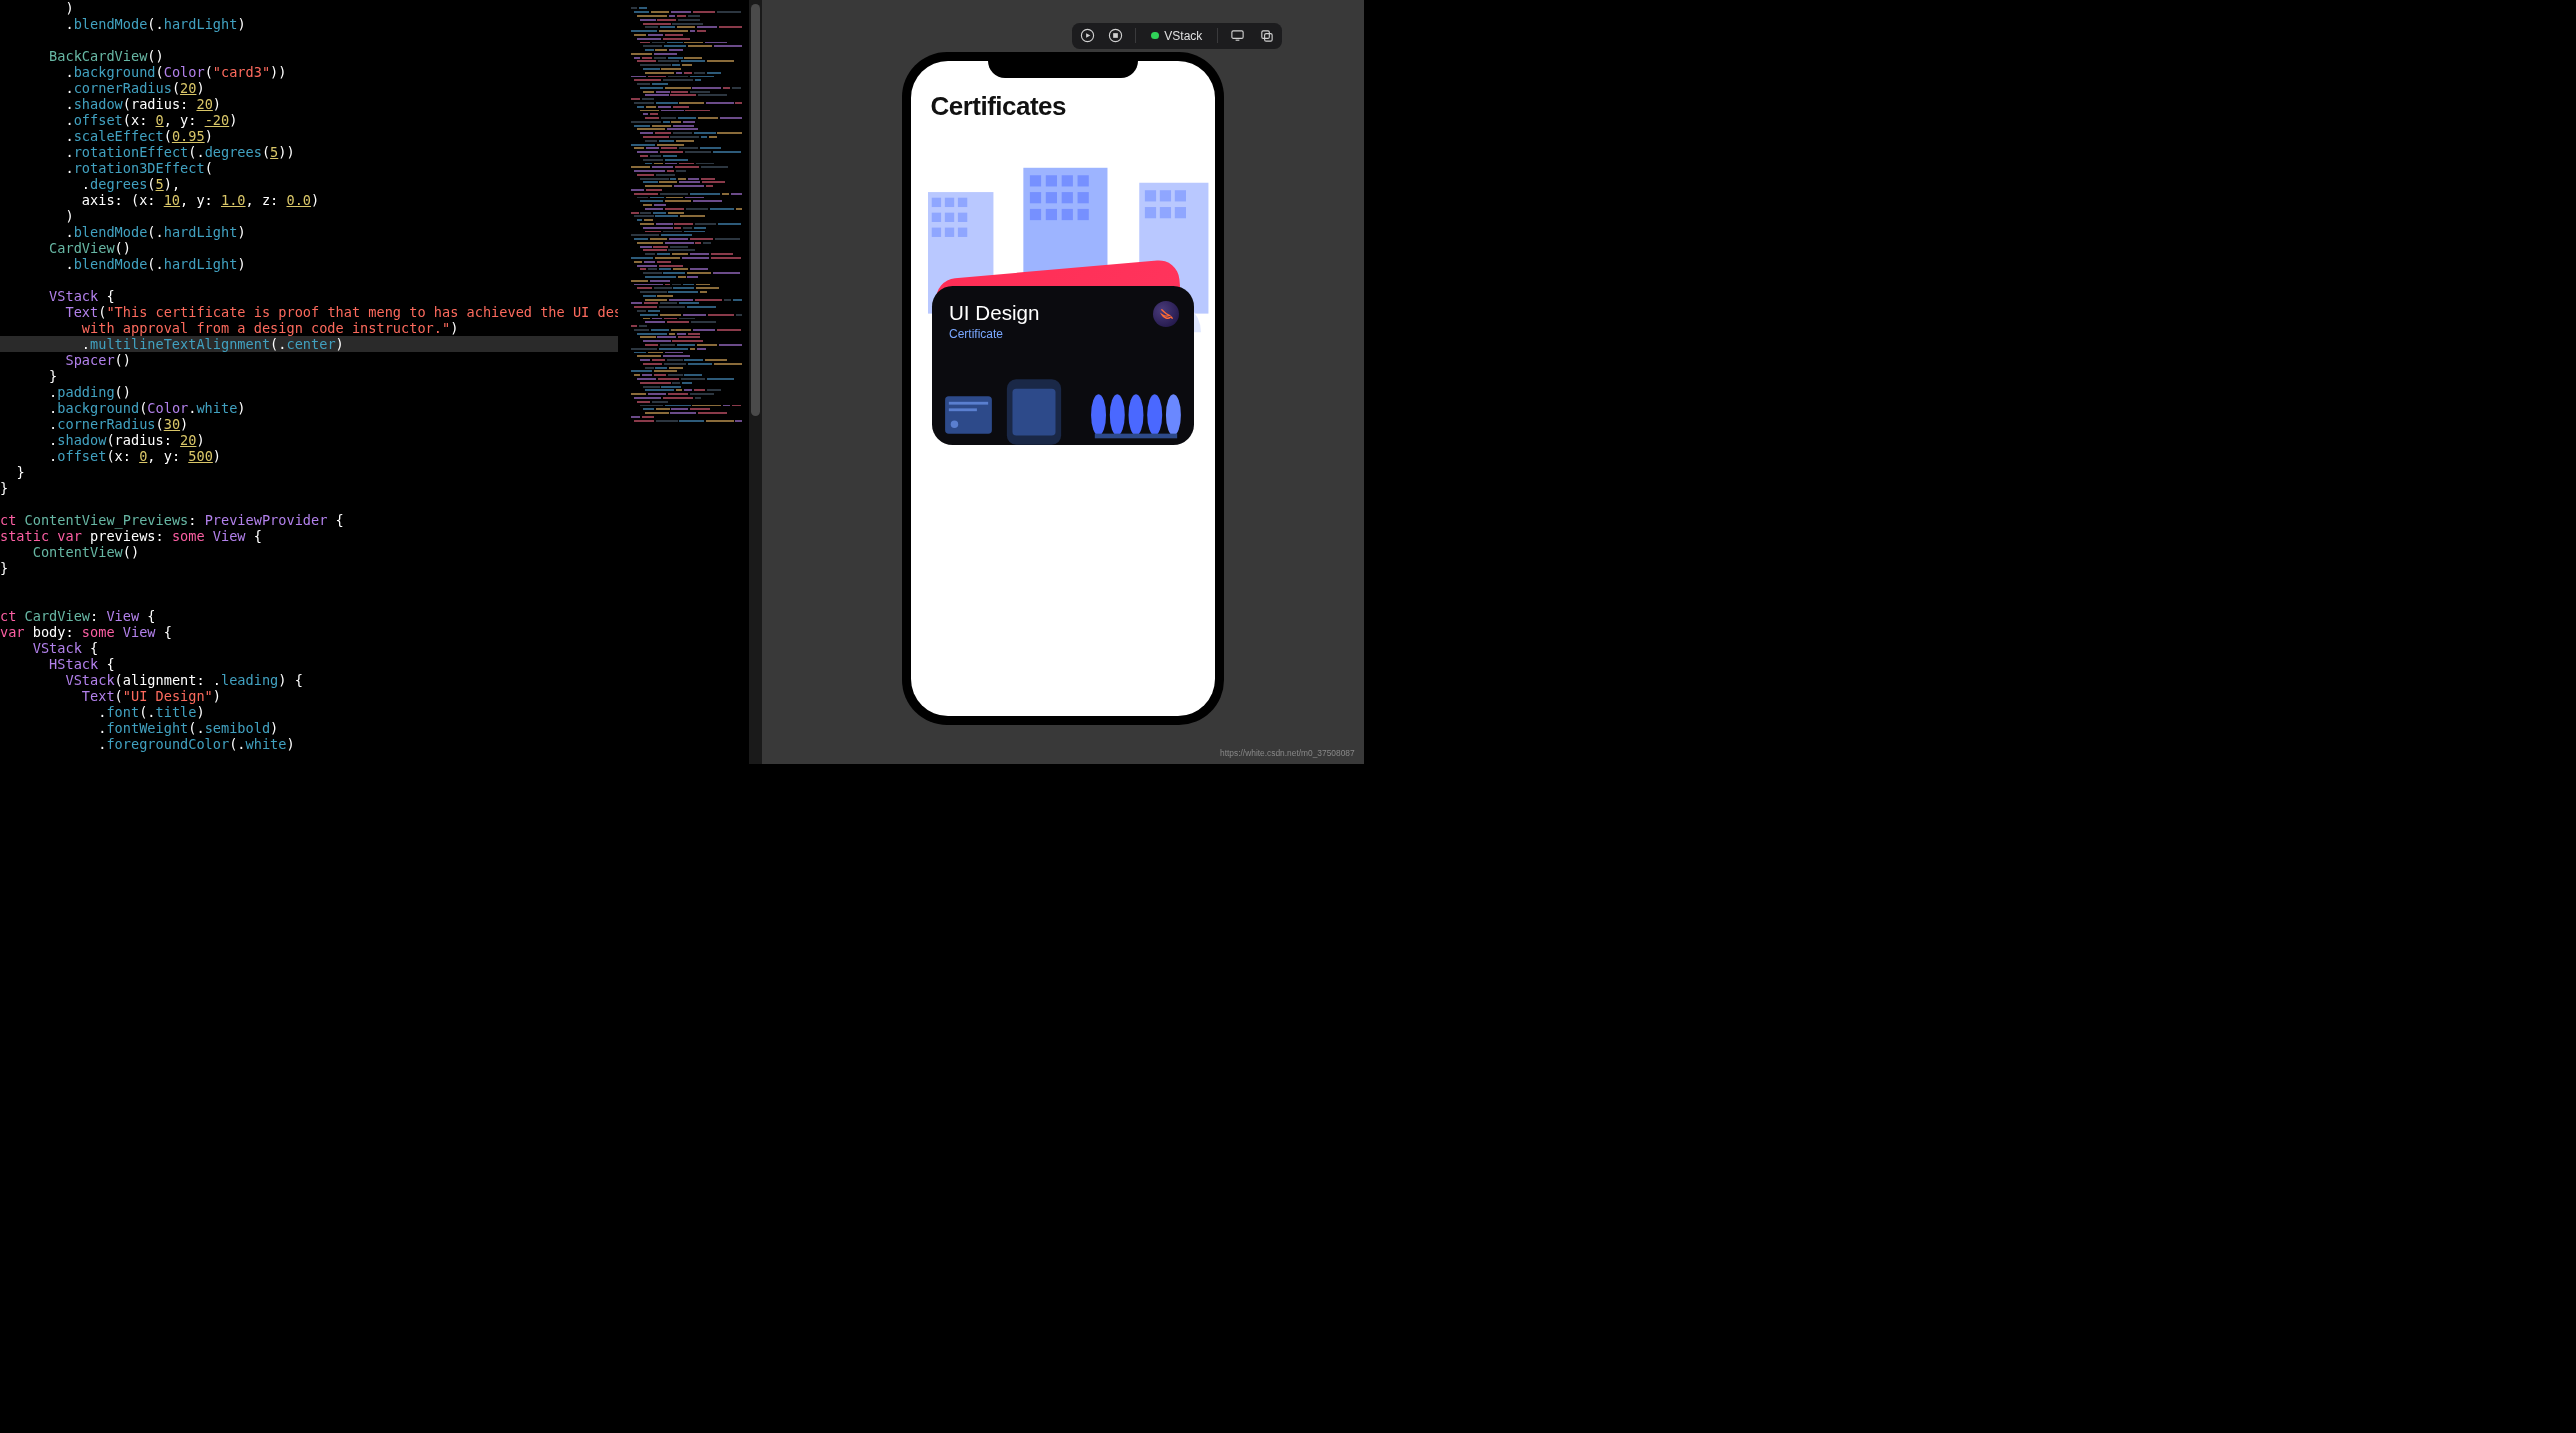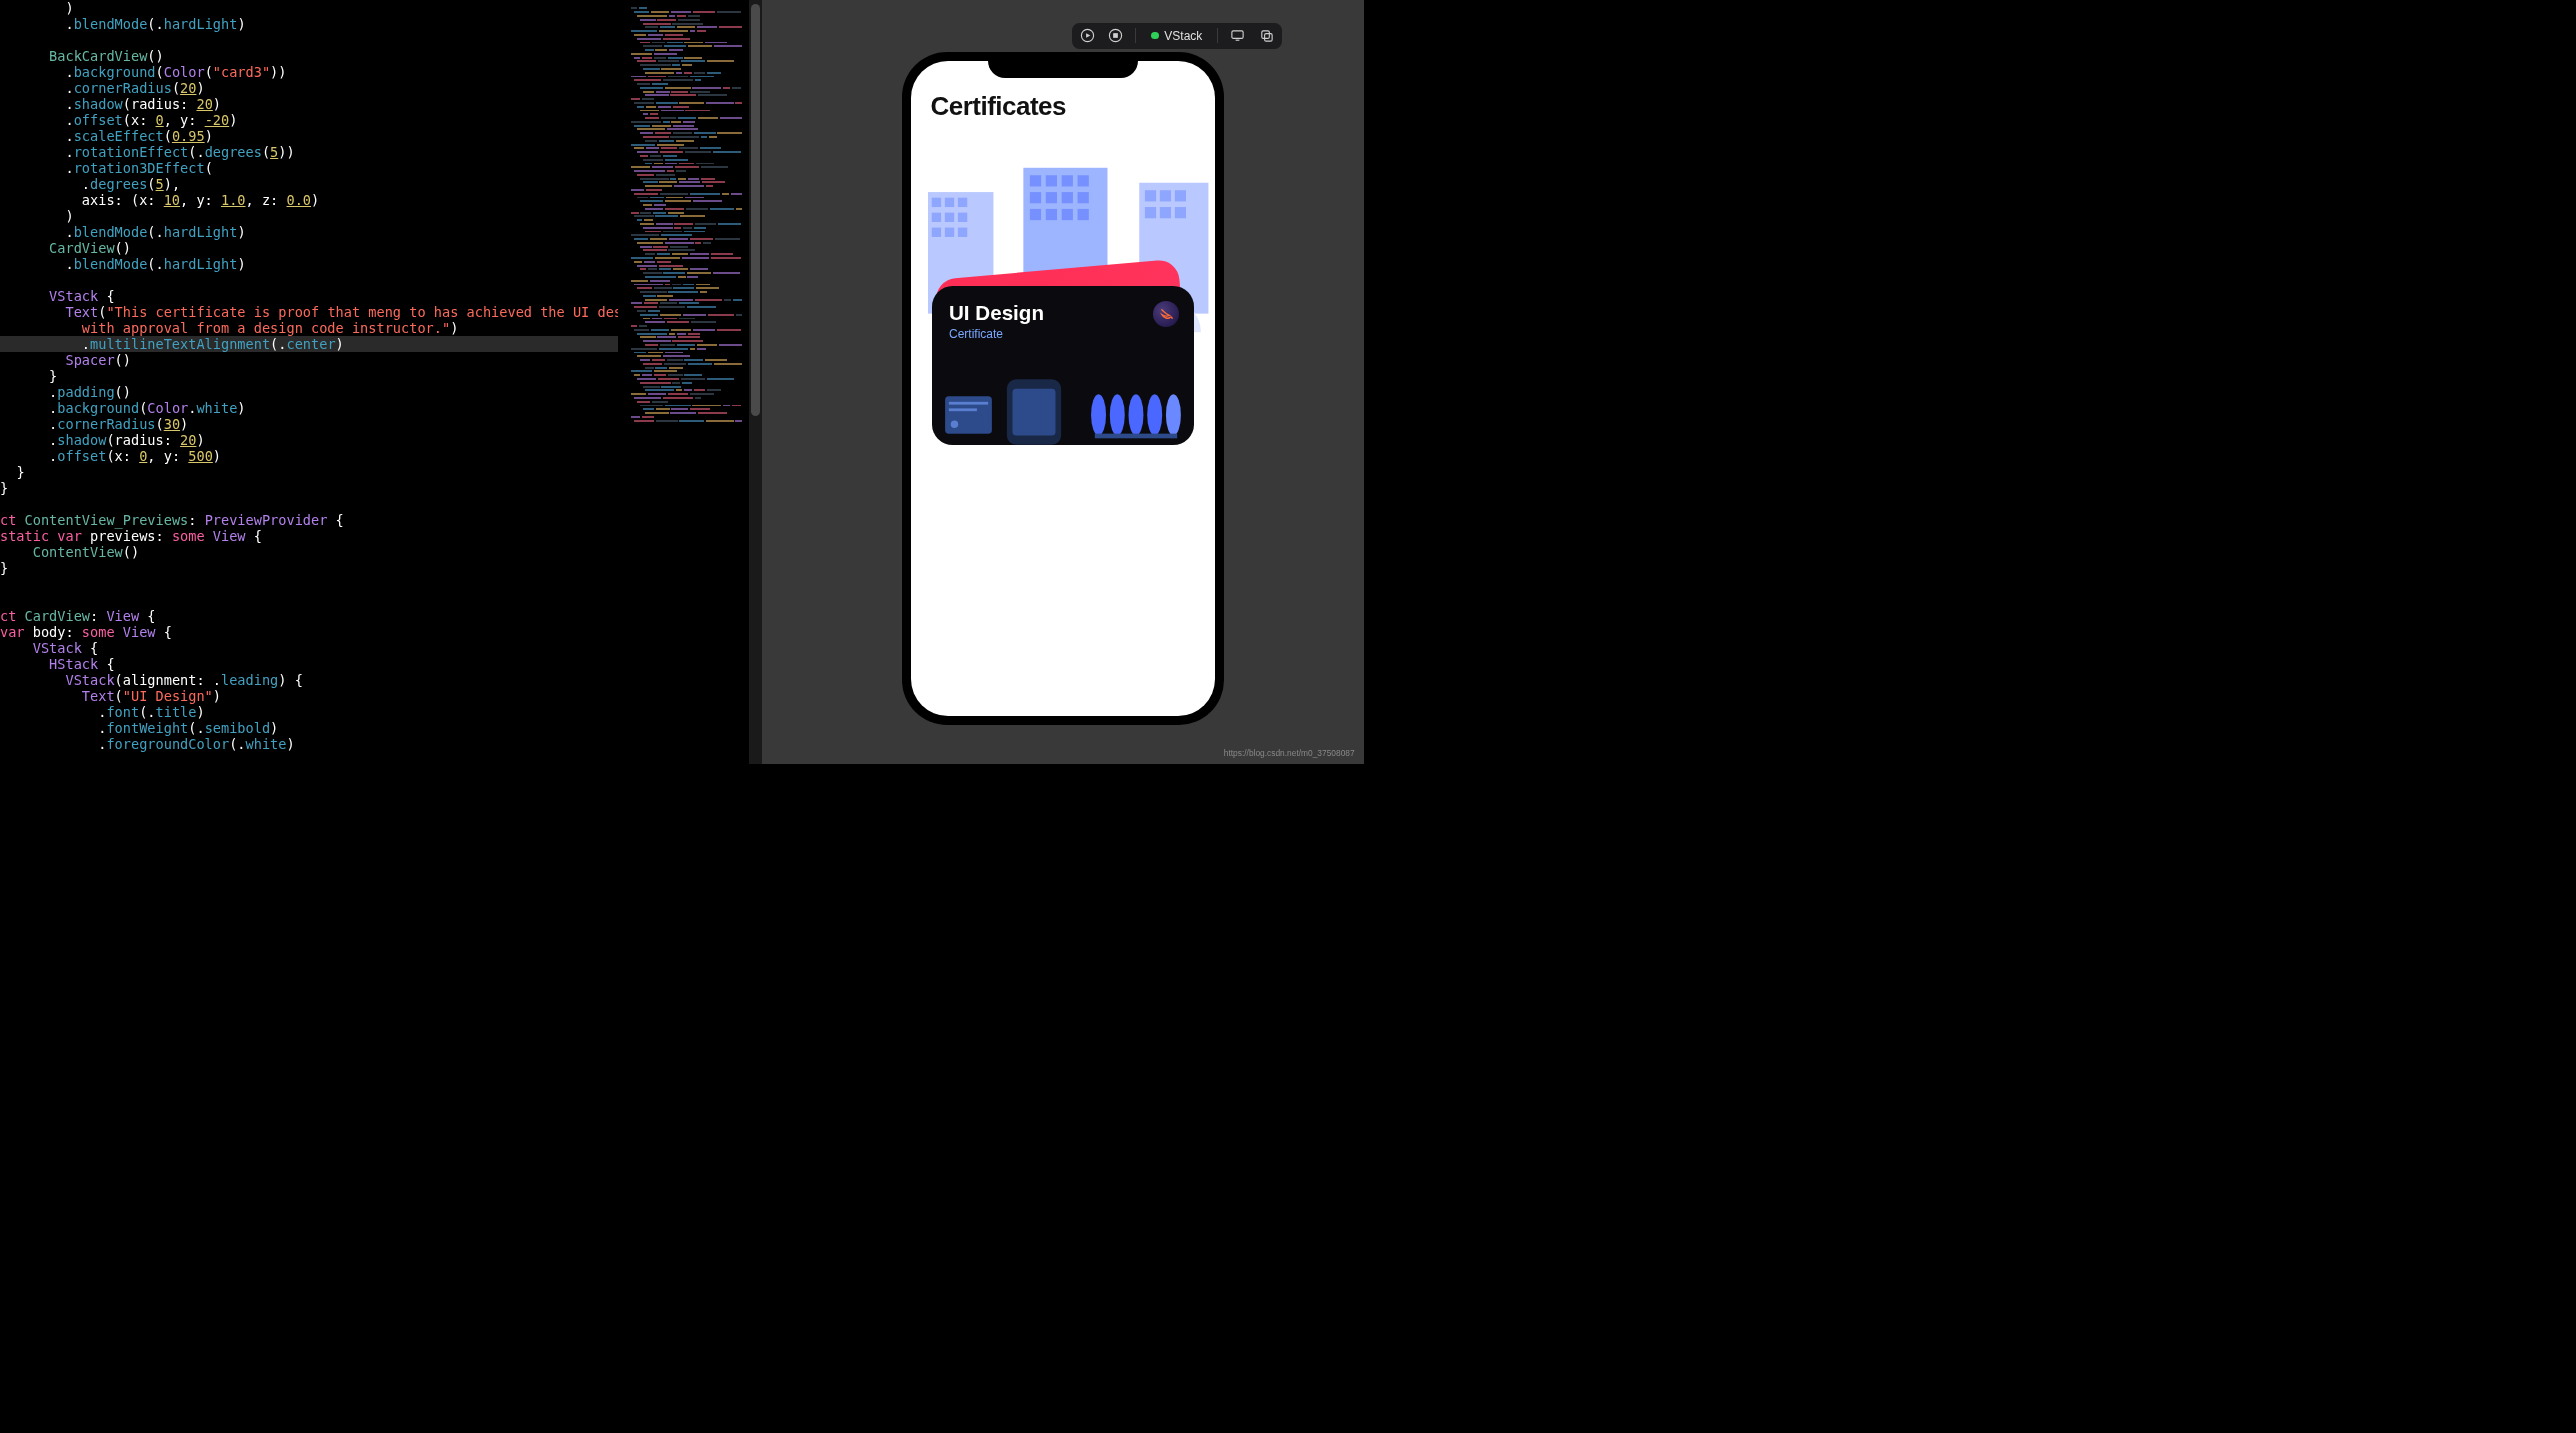--- a/index.html
+++ b/index.html
@@ -170,21 +170,21 @@
   top: 0;
   left: 0;
   width: 262px;
   height: 159px;
   background: #0b0b0f;
   border-radius: 20.6px;
   padding: 15px 17px;
   color: #fff;
   overflow: hidden;
 }
-.front-card h2 { font-size: 20.6px; font-weight: 700; }
+.front-card h2 { font-size: 20.6px; font-weight: 400; }
 .front-card .sub { color: #7aa8ff; font-size: 12px; margin-top: 1.9px; }
 .badge-circle {
   position: absolute;
   right: 15px;
   top: 15px;
   width: 26px;
   height: 26px;
   border-radius: 50%;
   background: radial-gradient(circle at 35% 35%, #4a3b7a, #1a1040);
   display: flex;
@@ -940,15 +940,15 @@
                 <rect x="174" y="70" width="88" height="5" fill="#2d4a8a"></rect>
               </svg>
             </div>
           </div>
         </div>
 
       </div>
     </div>
   </div>
 
-  <div class="watermark">https://blog.csdn.net/m0_37508087</div>
+  <div class="watermark">https://white.csdn.net/m0_37508087</div>
 </div>
 
 
 </body></html>

